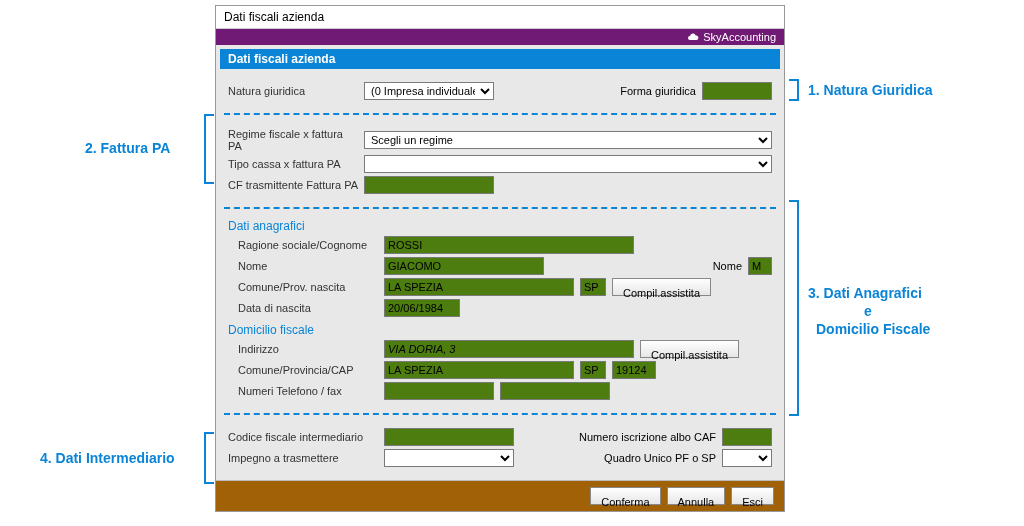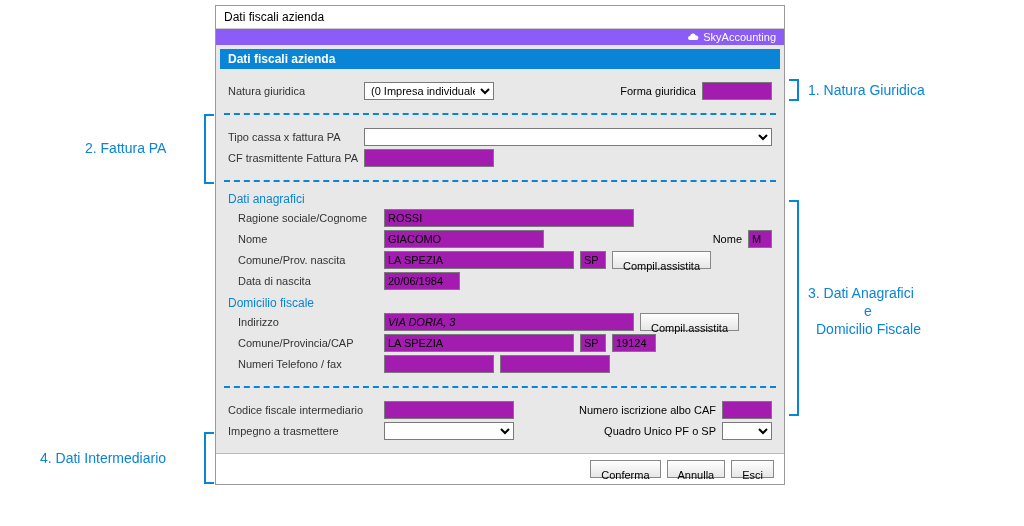--- a/index.html
+++ b/index.html
@@ -1,32 +1,32 @@
 <!DOCTYPE html>
 <html><head>
 <meta charset="utf-8">
 <style>
 *{box-sizing:border-box;margin:0;padding:0;font-family:Arial,sans-serif;font-size:11px}
 body{background:#fff;width:1024px;height:526px;position:relative}
 .dialog{position:absolute;left:215px;top:5px;width:570px;border:1px solid #999;background:#e8e8e8}
 .titlebar{background:#fff;padding:4px 8px;font-size:12px;border-bottom:1px solid #ccc}
-.brandbar{background:#8b5cf6;color:#fff;text-align:right;padding:2px 8px;font-size:11px;display:flex;justify-content:flex-end;align-items:center;gap:4px}
+.brandbar{background:#701a75;color:#fff;text-align:right;padding:2px 8px;font-size:11px;display:flex;justify-content:flex-end;align-items:center;gap:4px}
 .brandbar svg{width:12px;height:12px}
 .sectionhead{background:#0a84d6;color:#fff;padding:3px 8px;font-weight:bold;font-size:12px;margin:4px 4px 0 4px}
 .panel{margin:4px;padding:6px 8px;background:#e8e8e8}
 .dashed{border-top:2px dashed #0a84d6;margin:4px 8px}
 .row{display:flex;align-items:center;margin:3px 0;gap:6px}
 .lbl{width:130px;color:#333}
 .lbl2{width:150px;color:#333}
 .grouplbl{color:#0a84d6;font-size:12px;margin-bottom:2px}
-input[type=text]{border:1px solid #7a7a7a;background:#a21caf;height:18px;padding:0 3px;font-size:11px}
+input[type=text]{border:1px solid #7a7a7a;background:#4d7c0f;height:18px;padding:0 3px;font-size:11px}
 select{border:1px solid #7a7a7a;background:#fff;height:18px;font-size:11px;padding:0 2px}
 button{border:1px solid #888;background:linear-gradient(#fff,#e6e6e6);height:18px;padding:8px 10px;font-size:11px;cursor:pointer}
-.footer{display:flex;justify-content:flex-end;gap:6px;padding:6px 10px;background:#ffffff;border-top:1px solid #bbb}
-.callout{position:absolute;color:#0a84d6;font-size:14px;font-weight:normal}
+.footer{display:flex;justify-content:flex-end;gap:6px;padding:6px 10px;background:#a16207;border-top:1px solid #bbb}
+.callout{position:absolute;color:#0a84d6;font-size:14px;font-weight:bold}
 .bracket{position:absolute;border:2px solid #0a84d6}
 .bracket.left{border-right:none}
 .bracket.right{border-left:none}
 </style>
 </head>
 <body>
 
 <div class="dialog">
   <div class="titlebar">Dati fiscali azienda</div>
   <div class="brandbar">
@@ -42,20 +42,24 @@
       <span class="lbl">Natura giuridica</span>
       <select style="width:130px"><option>(0 Impresa individuale</option></select>
       <span style="flex:1"></span>
       <span>Forma giuridica</span>
       <input type="text" style="width: 70px;" value="">
     </div>
   </div>
   <div class="dashed"></div>
 
   <div class="panel">
+    <div class="row">
+      <span class="lbl">Regime fiscale x fattura PA</span>
+      <select style="flex:1"><option>Scegli un regime</option></select>
+    </div>
     <div class="row">
       <span class="lbl">Tipo cassa x fattura PA</span>
       <select style="flex:1"><option></option></select>
     </div>
     <div class="row">
       <span class="lbl">CF trasmittente Fattura PA</span>
       <input type="text" style="width: 130px;" value="">
     </div>
   </div>
   <div class="dashed"></div>

